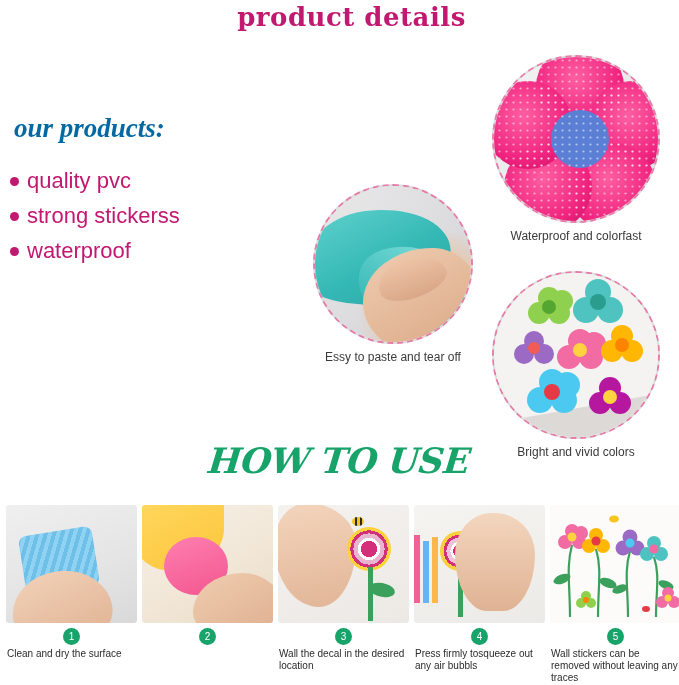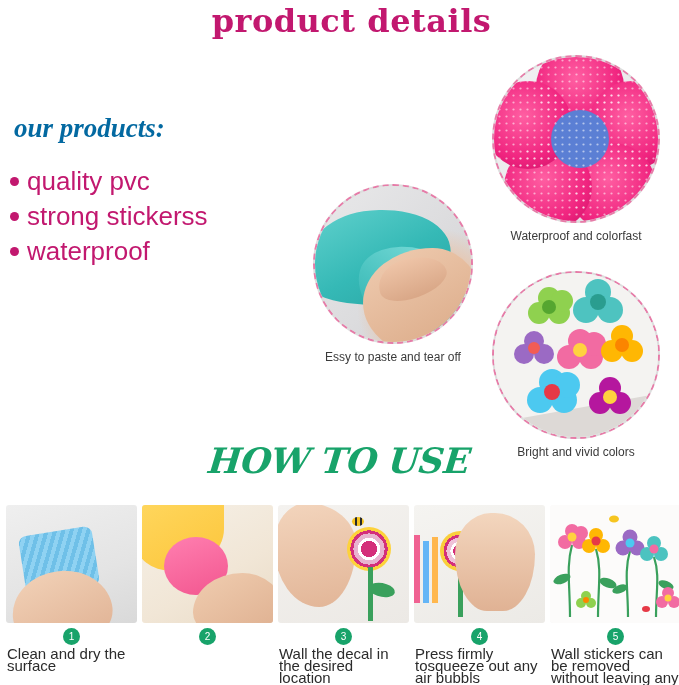--- a/index.html
+++ b/index.html
@@ -17,21 +17,21 @@
   }
 
   
   .title-main {
     position: absolute;
     left: 0; top: 2px;
     width: 679px;
     text-align: center;
     font-family: "DejaVu Serif", serif;
     font-weight: bold;
-    font-size: 32px;
+    font-size: 26px;
     color: #c2186f;
     letter-spacing: 0.5px;
     padding-left: 24px;
   }
 
   
   .our-products {
     position: absolute;
     left: 14px; top: 113px;
     font-family: "Liberation Serif", serif;
@@ -52,21 +52,21 @@
   }
   .bullet-dot {
     width: 9px; height: 9px;
     border-radius: 50%;
     background: #c2186f;
     margin-top: 9px;
     margin-right: 8px;
     flex: 0 0 auto;
   }
   .bullet-text {
-    font-size: 26px;
+    font-size: 22px;
     color: #c2186f;
     line-height: 26px;
     font-family: "Liberation Sans", sans-serif;
   }
 
   
   .circle-wrap { position: absolute; }
   .circle {
     border-radius: 50%;
     border: 2px dashed #e67ca8;
@@ -176,21 +176,21 @@
     width: 17px; height: 17px;
     border-radius: 50%;
     background: #18a36a;
     color: #fff;
     font-size: 10px;
     line-height: 17px;
     text-align: center;
     margin: 5px auto 3px auto;
   }
   .step-text {
-    font-size: 15px;
+    font-size: 10px;
     color: #2b2b2b;
     line-height: 12px;
     text-align: left;
     padding: 0 1px;
   }
 
   
   .p1 { background: linear-gradient(160deg,#efefef 0%,#e4e4e4 60%,#d9d9d9 100%); }
   .p1-cloth {
     position: absolute; left: 16px; top: 26px;

